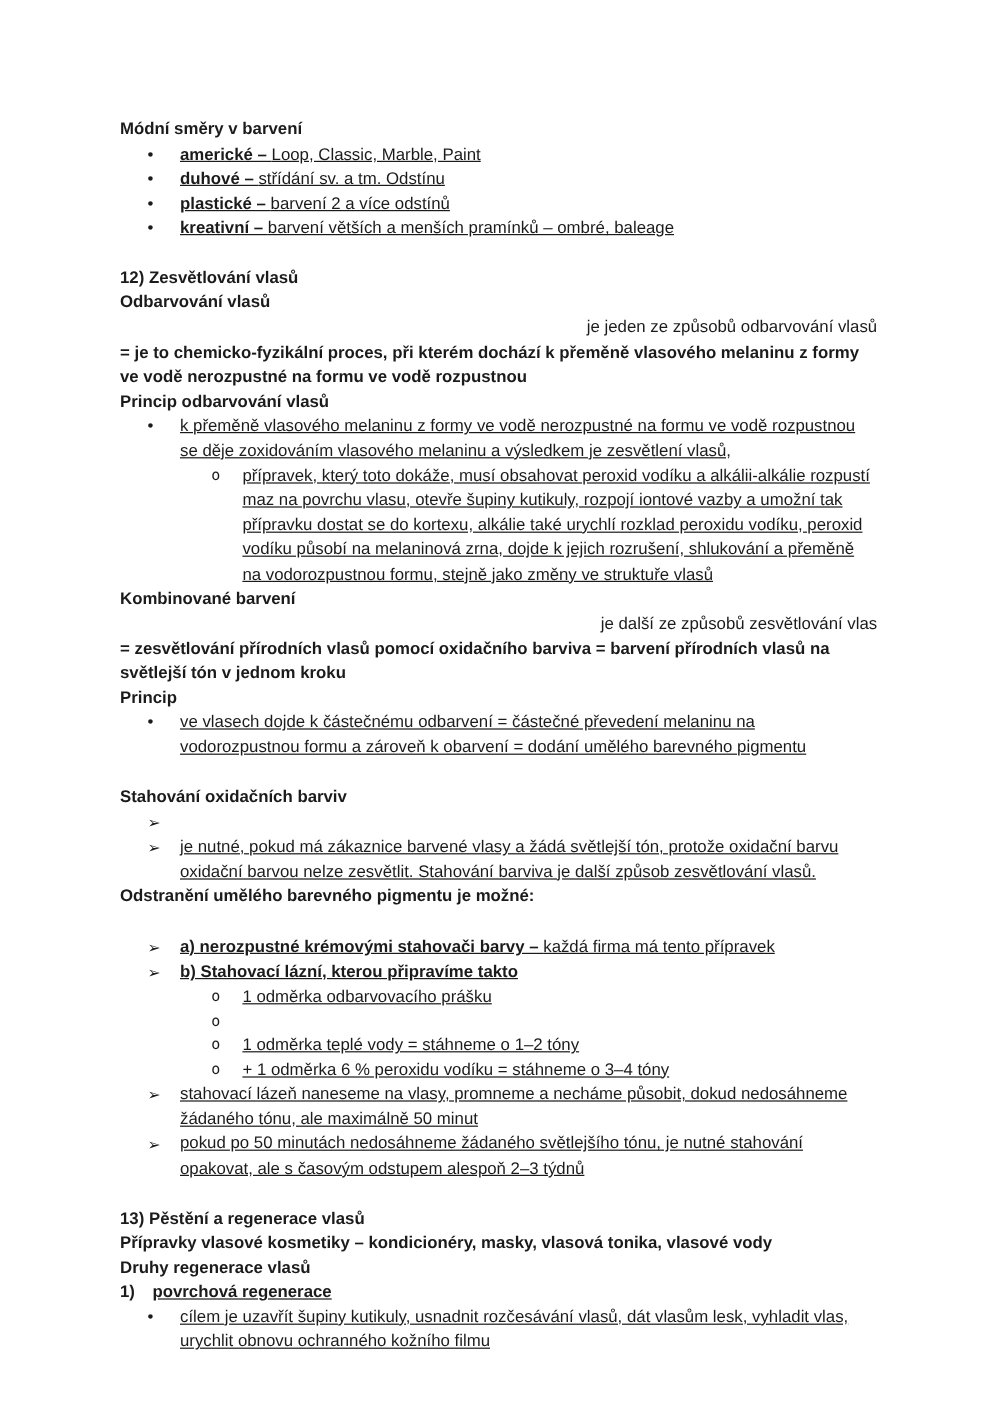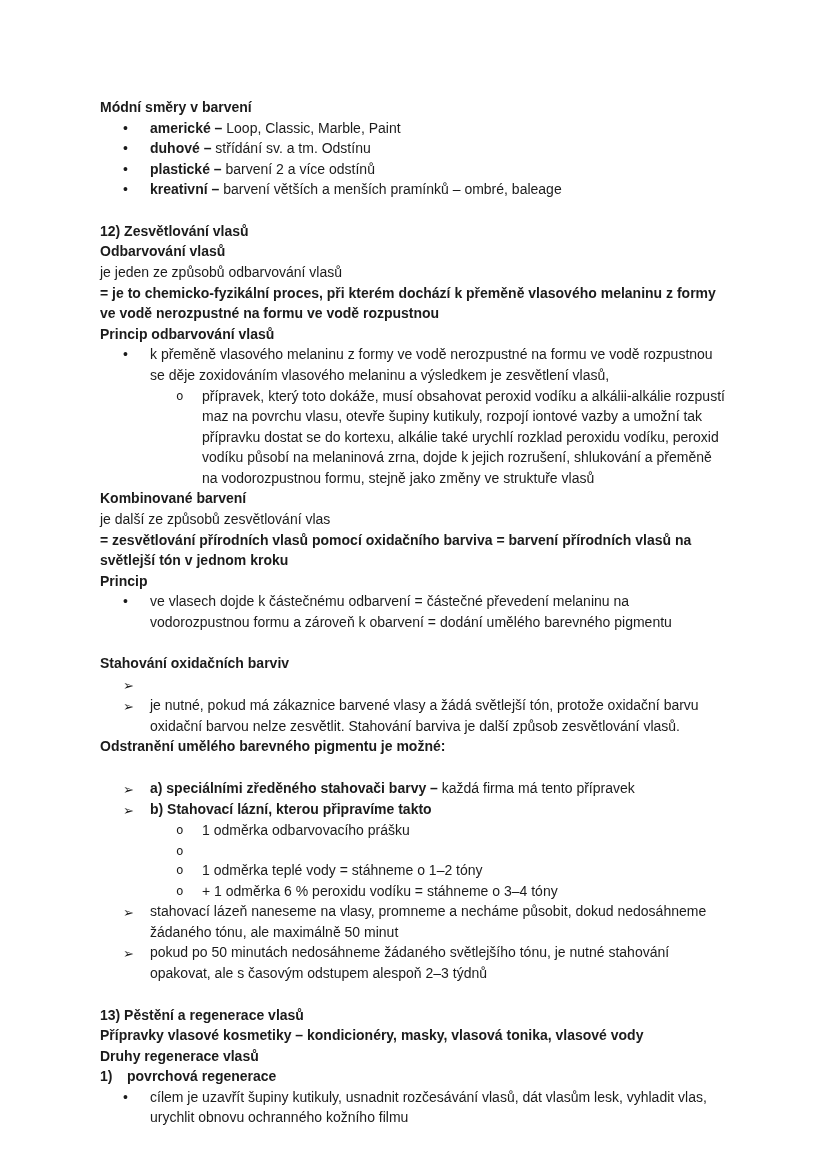--- a/index.html
+++ b/index.html
@@ -15,25 +15,25 @@
     background: #ffffff;
     padding: 97px 97px 40px 100px;
     overflow: hidden;
   }
   .doc {
     font-size: 14px;
     line-height: 1.47;
   }
   .h  { font-weight: 700; }
   .hc { font-weight: 700; text-align: left; }
-  .p  { font-weight: 400; }
+  .p  { font-weight: 400; text-align: right; }
   .pb { font-weight: 700; }
   .gap { height: 21px; }
   .li { display: flex; align-items: flex-start; }
-  .li .txt { flex: 1 1 auto; }
+  .li .txt { flex: 1 1 auto; text-decoration: underline; }
   .li .marker { flex: 0 0 auto; display: inline-block; }
   .b1 { padding-left: 23px; }
   .b1 > .marker { width: 27px; }
   .b2 { padding-left: 76px; }
   .b2 > .marker {
     width: 26px;
     font-family: "DejaVu Sans Mono", "Liberation Mono", monospace;
     font-size: 12.5px;
     padding-top: 1px;
   }
@@ -93,21 +93,21 @@
         <span class="marker">➢</span>
       </div>
       <div class="arrow li">
         <span class="marker">➢</span>
         <div class="txt">je nutné, pokud má zákaznice barvené vlasy a žádá světlejší tón, protože oxidační barvu oxidační barvou nelze zesvětlit. Stahování barviva je další způsob zesvětlování vlasů.</div>
       </div>
       <div class="h">Odstranění umělého barevného pigmentu je možné:</div>
       <div class="gap"></div>
       <div class="arrow li">
         <span class="marker">➢</span>
-        <div class="txt"><b>a) speciálními zředěného stahovači barvy – </b>každá firma má tento přípravek</div>
+        <div class="txt"><b>a) nerozpustné krémovými stahovači barvy – </b>každá firma má tento přípravek</div>
       </div>
       <div class="arrow li">
         <span class="marker">➢</span>
         <div class="txt"><b>b) Stahovací lázní, kterou připravíme takto</b></div>
       </div>
       <div class="b2 li">
         <span class="marker">o</span>
         <div class="txt">1 odměrka odbarvovacího prášku</div>
       </div>
       <div class="b2 li">

